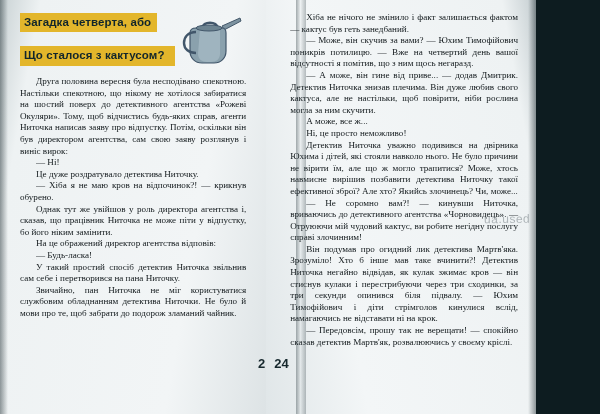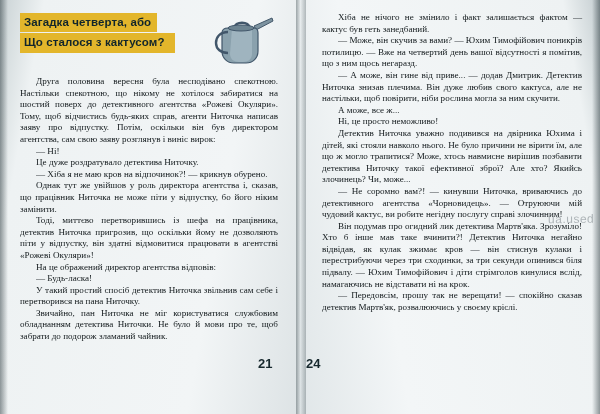--- a/index.html
+++ b/index.html
@@ -8,21 +8,21 @@
   }
   body {
     width: 600px;
     height: 414px;
     background: #0d1c20;
     font-family: "Liberation Serif", serif;
     overflow: hidden;
   }
   .spread {
     position: relative;
-    width: 600px;
+    width: 536px;
     height: 414px;
     display: flex;
     background: #000000;
   }
   .page {
     position: relative;
     background: #e9eef0;
     overflow: hidden;
   }
   .page-left {
@@ -67,21 +67,21 @@
     display: inline-block;
     padding: 2px 6px 3px 4px;
     font-family: "Liberation Sans", sans-serif;
     font-weight: bold;
     font-size: 11.5px;
     color: #11252b;
     letter-spacing: 0.1px;
     line-height: 1.25;
   }
   .head-band.second {
-    margin-top: 1px;
+    margin-top: 14px;
     padding-right: 10px;
   }
   .watering-can {
     position: absolute;
     right: 2px;
     top: 0px;
     width: 92px;
     height: 60px;
   }
 
@@ -158,21 +158,20 @@
           </g>
         </svg>
       </div>
 
       <div>
         <p class="t">Друга половина вересня була несподівано спекотною. Настільки спекотною, що нікому не хотілося забиратися на шостий поверх до детективного агентства «Рожеві Окуляри». Тому, щоб відчистись будь-яких справ, агенти Ниточка написав заяву про відпустку. Потім, оскільки він був директором агентства, сам свою заяву розглянув і виніс вирок:</p>
         <p class="t">— Ні!</p>
         <p class="t">Це дуже роздратувало детектива Ниточку.</p>
         <p class="t">— Хіба я не маю кров на відпочинок?! — крикнув обурено.</p>
         <p class="t">Однак тут же увійшов у роль директора агентства і, сказав, що працівник Ниточка не може піти у відпустку, бо його ніким замінити.</p>
-        <p class="t">Тоді, миттєво перетворившись із шефа на працівника, детектив Ниточка пригрозив, що оскільки йому не дозволяють піти у відпустку, він здатні відмовитися працювати в агентстві «Рожеві Окуляри»!</p>
         <p class="t">На це ображений директор агентства відповів:</p>
         <p class="t">— Будь-ласка!</p>
         <p class="t">У такий простий спосіб детектив Ниточка звільнив сам себе і перетворився на пана Ниточку.</p>
         <p class="t">Звичайно, пан Ниточка не міг користуватися службовим обладнанням детектива Ниточки. Не було й мови про те, щоб забрати до подорож зламаний чайник.</p>
       </div>
 
       <div class="folio folio-left">21</div>
     </div>
   </div>
 

